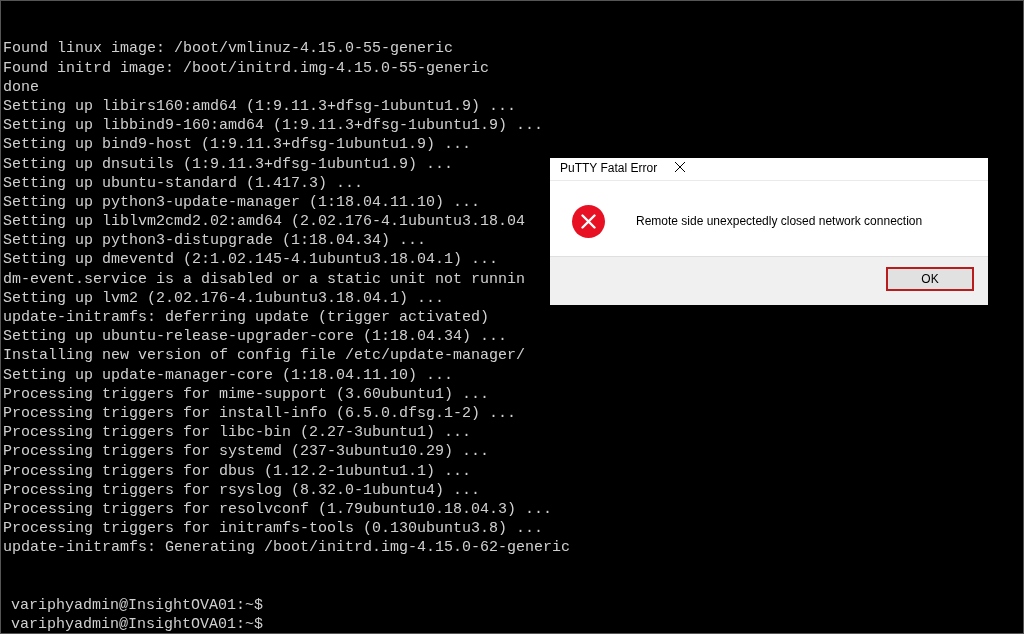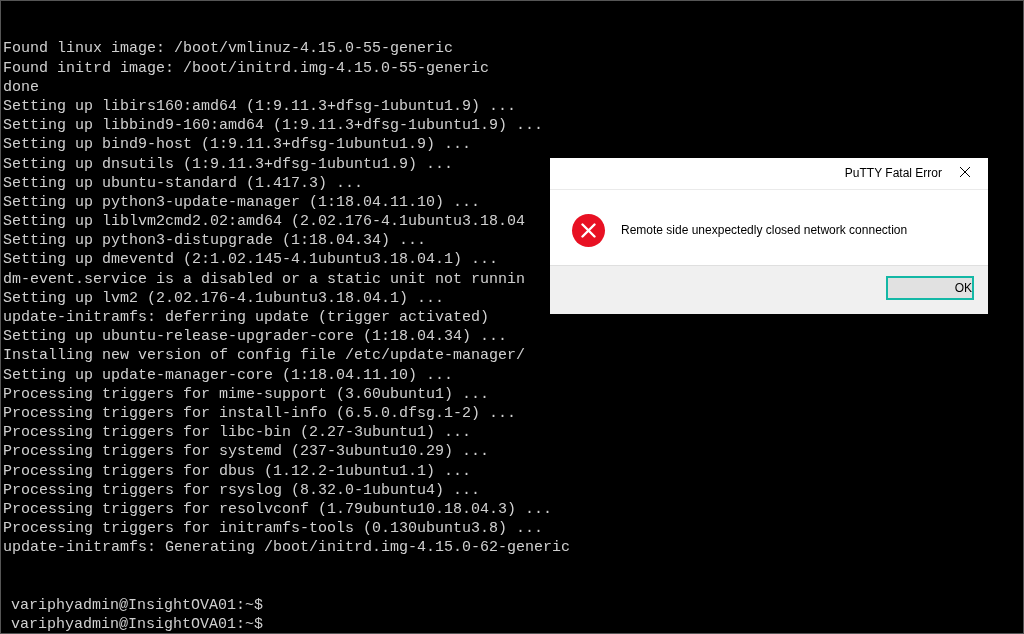--- a/index.html
+++ b/index.html
@@ -29,23 +29,23 @@
       top: 157px;
       width: 438px;
       background: #fff;
       color: #000;
       font-family: "Segoe UI", Tahoma, sans-serif;
       font-size: 12px;
       box-shadow: 0 0 0 1px rgba(0,0,0,.3);
     }
     .dialog-titlebar {
       display: flex;
-      justify-content: flex-end;
+      justify-content: flex-start;
       align-items: center;
-      height: 32px;
+      height: 23px;
       padding: 0 0 0 10px;
       background: #fff;
       border-bottom: 1px solid #eaeaea;
     }
     .dialog-title {
       font-size: 12px;
       color: #000;
     }
     .dialog-close {
       width: 46px;
@@ -53,21 +53,21 @@
       display: flex;
       align-items: center;
       justify-content: center;
       cursor: pointer;
     }
     .dialog-close svg { width: 10px; height: 10px; }
     .dialog-body {
       display: flex;
       align-items: center;
       padding: 24px 20px 18px 22px;
-      gap: 16px;
+      gap: 31px;
     }
     .dialog-icon {
       width: 33px;
       height: 33px;
       border-radius: 50%;
       background: #e81123;
       display: flex;
       align-items: center;
       justify-content: center;
       flex-shrink: 0;
@@ -81,25 +81,25 @@
       display: flex;
       justify-content: flex-end;
       padding: 10px 14px 14px 14px;
       background: #f0f0f0;
       border-top: 1px solid #dfdfdf;
     }
     .dialog-ok {
       min-width: 88px;
       height: 24px;
       background: #e1e1e1;
-      border: 2px solid #14b8a6;
+      border: 2px solid #b91c1c;
       font-family: "Segoe UI", Tahoma, sans-serif;
       font-size: 12px;
       cursor: pointer;
-      text-align: right;
+      text-align: center;
       line-height: 20px;
     }
   </style>
 </head>
 <body>
 
 <div class="terminal">
   <div id="lines-container"><span class="line">Found linux image: /boot/vmlinuz-4.15.0-55-generic</span><span class="line">Found initrd image: /boot/initrd.img-4.15.0-55-generic</span><span class="line">done</span><span class="line">Setting up libirs160:amd64 (1:9.11.3+dfsg-1ubuntu1.9) ...</span><span class="line">Setting up libbind9-160:amd64 (1:9.11.3+dfsg-1ubuntu1.9) ...</span><span class="line">Setting up bind9-host (1:9.11.3+dfsg-1ubuntu1.9) ...</span><span class="line">Setting up dnsutils (1:9.11.3+dfsg-1ubuntu1.9) ...</span><span class="line">Setting up ubuntu-standard (1.417.3) ...</span><span class="line">Setting up python3-update-manager (1:18.04.11.10) ...</span><span class="line">Setting up liblvm2cmd2.02:amd64 (2.02.176-4.1ubuntu3.18.04</span><span class="line">Setting up python3-distupgrade (1:18.04.34) ...</span><span class="line">Setting up dmeventd (2:1.02.145-4.1ubuntu3.18.04.1) ...</span><span class="line">dm-event.service is a disabled or a static unit not runnin</span><span class="line">Setting up lvm2 (2.02.176-4.1ubuntu3.18.04.1) ...</span><span class="line">update-initramfs: deferring update (trigger activated)</span><span class="line">Setting up ubuntu-release-upgrader-core (1:18.04.34) ...</span><span class="line">Installing new version of config file /etc/update-manager/</span><span class="line">Setting up update-manager-core (1:18.04.11.10) ...</span><span class="line">Processing triggers for mime-support (3.60ubuntu1) ...</span><span class="line">Processing triggers for install-info (6.5.0.dfsg.1-2) ...</span><span class="line">Processing triggers for libc-bin (2.27-3ubuntu1) ...</span><span class="line">Processing triggers for systemd (237-3ubuntu10.29) ...</span><span class="line">Processing triggers for dbus (1.12.2-1ubuntu1.1) ...</span><span class="line">Processing triggers for rsyslog (8.32.0-1ubuntu4) ...</span><span class="line">Processing triggers for resolvconf (1.79ubuntu10.18.04.3) ...</span><span class="line">Processing triggers for initramfs-tools (0.130ubuntu3.8) ...</span><span class="line">update-initramfs: Generating /boot/initrd.img-4.15.0-62-generic</span></div>
   <div id="prompts-container"><span class="prompt-line">variphyadmin@InsightOVA01:~$</span><span class="prompt-line">variphyadmin@InsightOVA01:~$</span></div>
   

